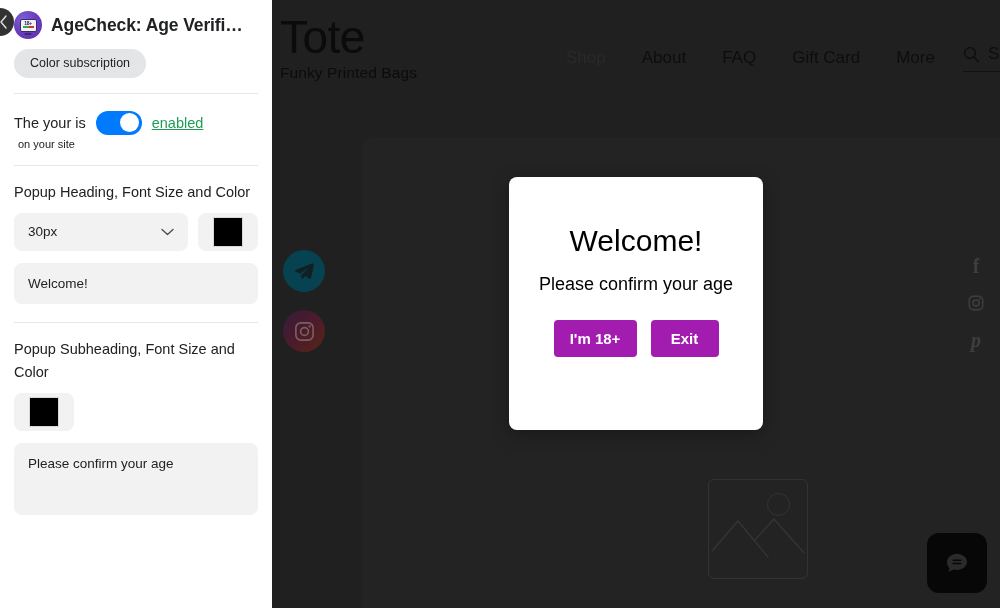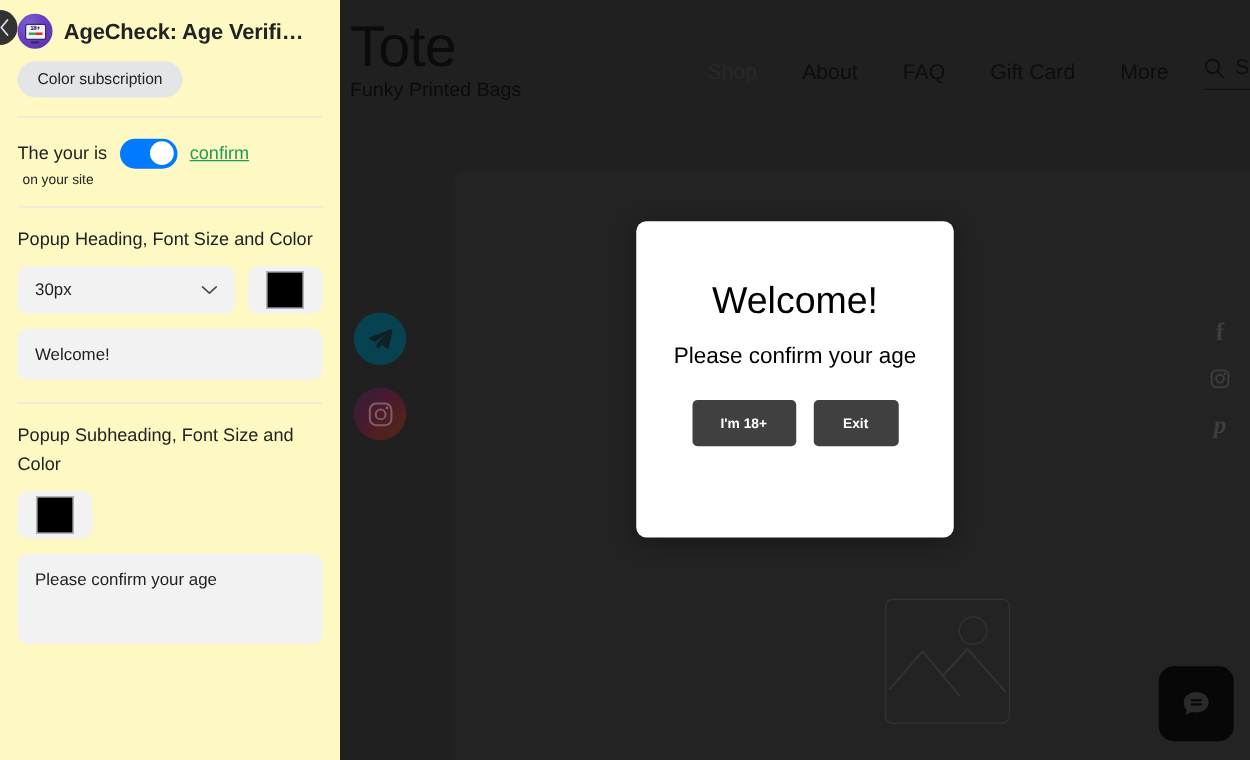--- a/index.html
+++ b/index.html
@@ -7,21 +7,21 @@
     width: 1000px; height: 608px;
     font-family: "Liberation Sans", sans-serif;
     overflow: hidden; background: #2e2e2e;
   }
   #root { position: relative; width: 1000px; height: 608px; display: flex; }
 
   
   .sidebar {
     position: relative;
     width: 272px; height: 608px;
-    background: #fef9c3;
+    background: #ffffff;
     flex: 0 0 272px;
     overflow: hidden;
   }
   .collapse-btn {
     position: absolute; left: -14px; top: 8px;
     width: 28px; height: 28px; border-radius: 50%;
     background: #323232; color: #e8e8e8;
     display: flex; align-items: center; justify-content: center;
     z-index: 6; cursor: pointer;
   }
@@ -221,24 +221,24 @@
   }
   .modal .m-head {
     margin-top: 47px; font-size: 30px; color: #000; line-height: 34px;
     font-family: "Liberation Sans", sans-serif; font-weight: 400;
   }
   .modal .m-sub {
     margin-top: 15px; font-size: 18px; color: #000; line-height: 22px;
   }
   .modal .m-btns { margin-top: 25px; display: flex; gap: 14px; }
   .modal .m-btn {
-    background: #404040; color: #ffffff;
+    background: #a21caf; color: #ffffff;
     border: none; border-radius: 4px; cursor: pointer;
     font-family: "Liberation Sans", sans-serif;
-    font-size: 11px; font-weight: bold;
+    font-size: 15px; font-weight: bold;
     height: 37px; display: flex; align-items: center; justify-content: center;
   }
   .modal .m-btn-1 { width: 83px; }
   .modal .m-btn-2 { width: 68px; }
 </style>
 </head>
 <body>
 
 <div id="root">
 
@@ -266,21 +266,21 @@
     </div>
 
     <div class="divider"></div>
 
     <div class="toggle-block">
       <div class="toggle-line">
         <span>The your is</span>
         <span class="toggle-sw">
           <span class="knob"></span>
         </span>
-        <a class="link-enabled" href="#">confirm</a>
+        <a class="link-enabled" href="#">enabled</a>
       </div>
       <div class="toggle-line2">on your site</div>
     </div>
 
     <div class="divider"></div>
 
     <div class="field-group" style="margin-top:15px;">
       <div class="field-label">Popup Heading, Font Size and Color</div>
       <div class="row">
         <div class="select">

